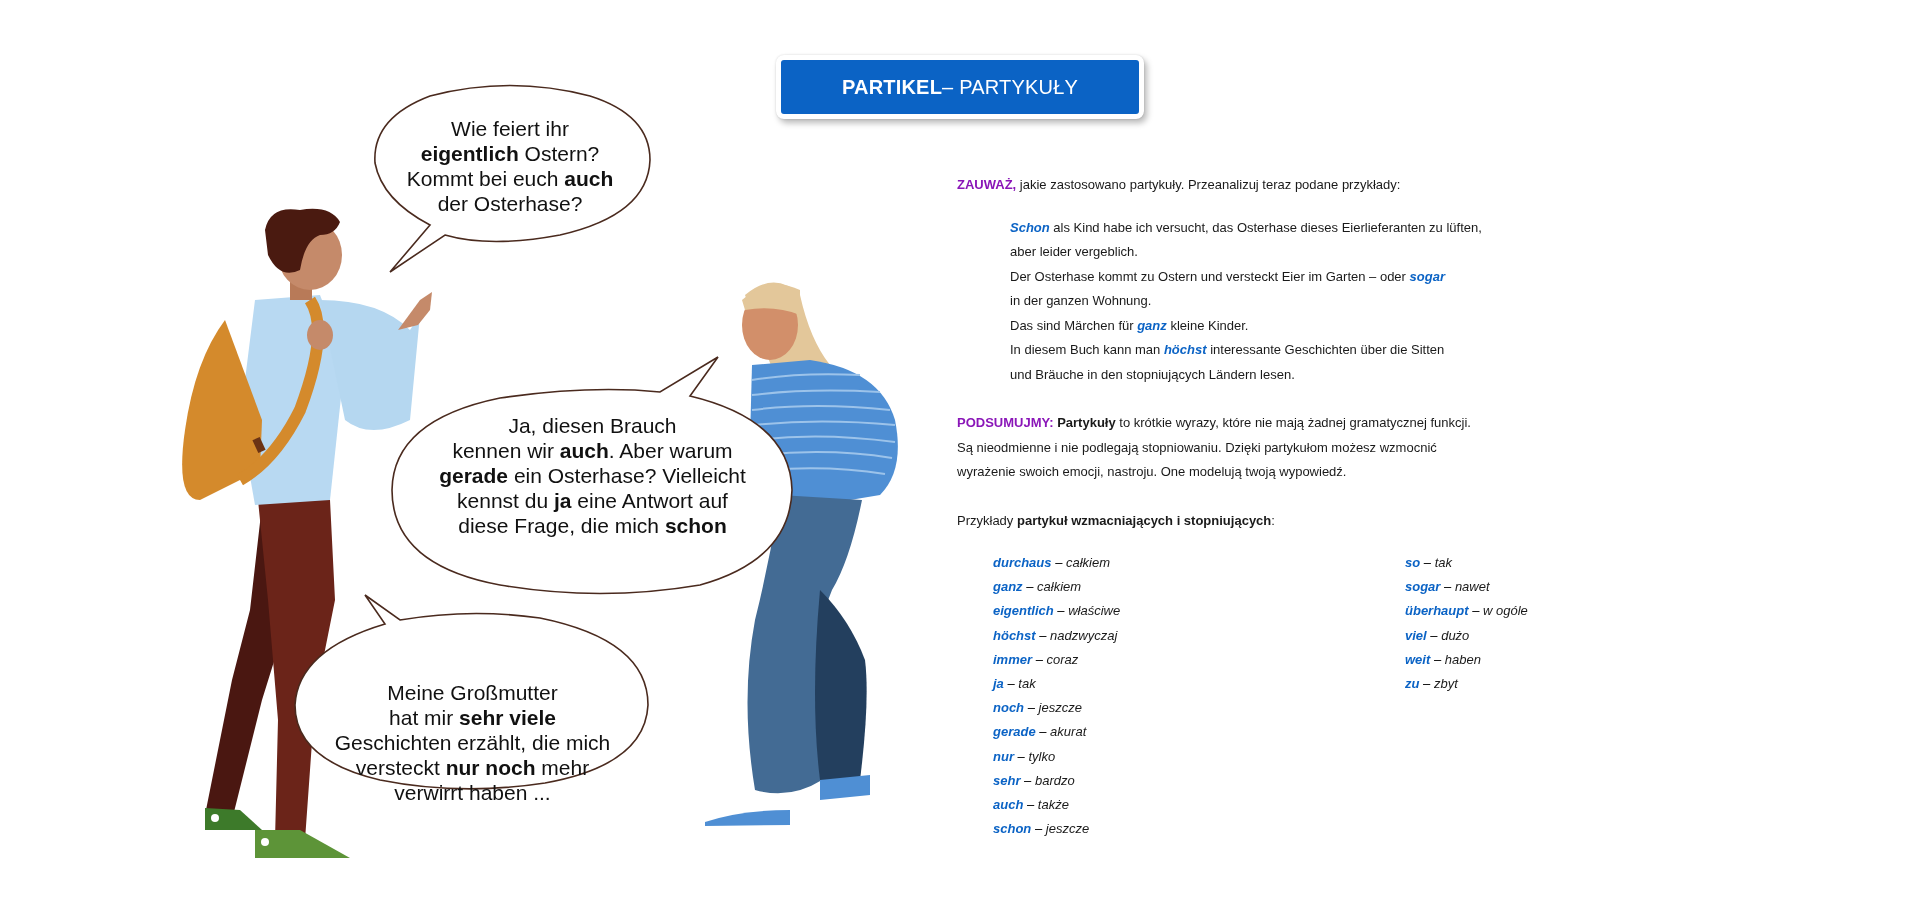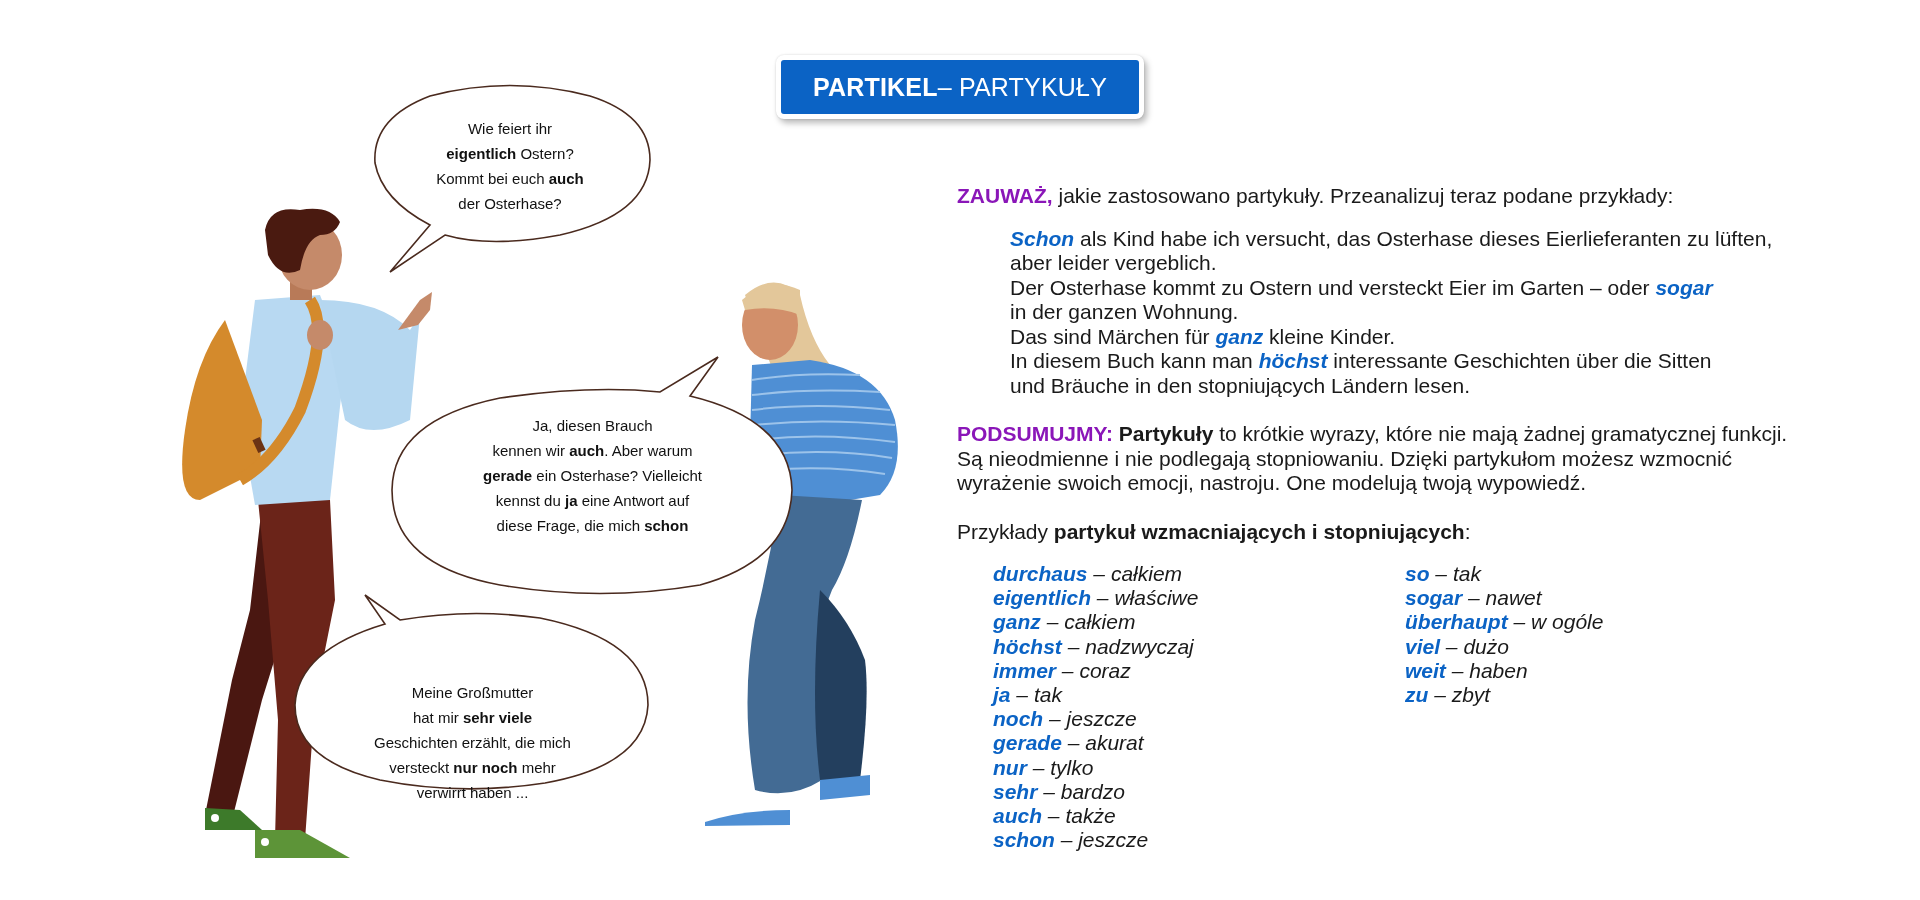--- a/index.html
+++ b/index.html
@@ -2,26 +2,26 @@
 <html><head>
 <meta charset="utf-8">
 <style>
   html, body { margin:0; padding:0; background:#ffffff; }
   body { width:1920px; height:900px; position:relative; overflow:hidden;
          font-family:"Liberation Sans", "DejaVu Sans", sans-serif; color:#1a1a1a; }
   .title-box { position:absolute; left:776px; top:55px; width:368px; height:64px;
     background:#0b63c5; border:5px solid #ffffff; border-radius:8px;
     box-shadow:3px 4px 6px rgba(0,0,0,0.28), 0 0 2px rgba(0,0,0,0.15);
     box-sizing:border-box; display:flex; align-items:center; justify-content:center;
-    color:#fff; font-size:25px; letter-spacing:0.2px; }
+    color:#fff; font-size:20px; letter-spacing:0.2px; }
   .title-box b { font-weight:bold; }
   .illus { position:absolute; left:0; top:0; width:940px; height:900px; }
-  .bubble-text { position:absolute; text-align:center; font-size:15px; line-height:25px; color:#111; }
+  .bubble-text { position:absolute; text-align:center; font-size:21px; line-height:25px; color:#111; }
   .bubble-text b { font-weight:bold; }
-  .content { position:absolute; left:957px; top:184px; width:860px; font-size:21px; line-height:24.5px; color:#1a1a1a; }
+  .content { position:absolute; left:957px; top:173px; width:860px; font-size:13px; line-height:24.5px; color:#1a1a1a; }
   .purple { color:#8a16b8; font-weight:bold; }
   .blue-i { color:#0b63c5; font-weight:bold; font-style:italic; }
   .para { margin:0; }
   .examples { margin:18px 0 0 53px; }
   .gap { height:24px; }
   .lists { display:flex; margin-top:18px;margin-left:36px; }
   .col { width:413px; }
   .row { display:block; height:24.2px; }
   .tr { font-style:italic; }
 </style>
@@ -143,22 +143,22 @@
     <div>wyrażenie swoich emocji, nastroju. One modelują twoją wypowiedź.</div>
   </div>
 
   <div class="gap"></div>
 
   <div><span>Przykłady </span><b>partykuł wzmacniających i stopniujących</b><span>:</span></div>
 
   <div class="lists">
     <div class="col">
       <div class="row"><span class="blue-i">durchaus</span><span class="tr"> – </span><span class="tr">całkiem</span></div>
+      <div class="row"><span class="blue-i">ganz</span><span class="tr"> – </span><span class="tr">całkiem</span></div>
       <div class="row"><span class="blue-i">eigentlich</span><span class="tr"> – </span><span class="tr">właściwe</span></div>
-      <div class="row"><span class="blue-i">ganz</span><span class="tr"> – </span><span class="tr">całkiem</span></div>
       <div class="row"><span class="blue-i">höchst</span><span class="tr"> – </span><span class="tr">nadzwyczaj</span></div>
       <div class="row"><span class="blue-i">immer</span><span class="tr"> – </span><span class="tr">coraz</span></div>
       <div class="row"><span class="blue-i">ja</span><span class="tr"> – </span><span class="tr">tak</span></div>
       <div class="row"><span class="blue-i">noch</span><span class="tr"> – </span><span class="tr">jeszcze</span></div>
       <div class="row"><span class="blue-i">gerade</span><span class="tr"> – </span><span class="tr">akurat</span></div>
       <div class="row"><span class="blue-i">nur</span><span class="tr"> – </span><span class="tr">tylko</span></div>
       <div class="row"><span class="blue-i">sehr</span><span class="tr"> – </span><span class="tr">bardzo</span></div>
       <div class="row"><span class="blue-i">auch</span><span class="tr"> – </span><span class="tr">także</span></div>
       <div class="row"><span class="blue-i">schon</span><span class="tr"> – </span><span class="tr">jeszcze</span></div>
     </div>

